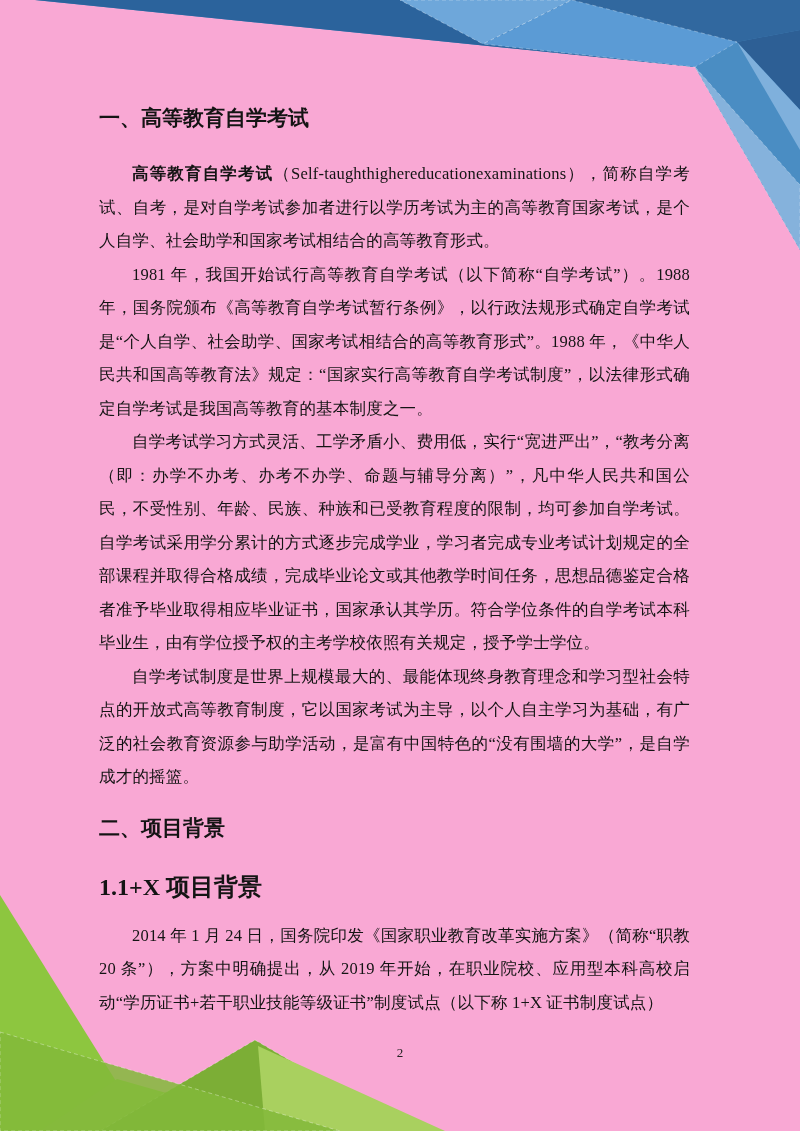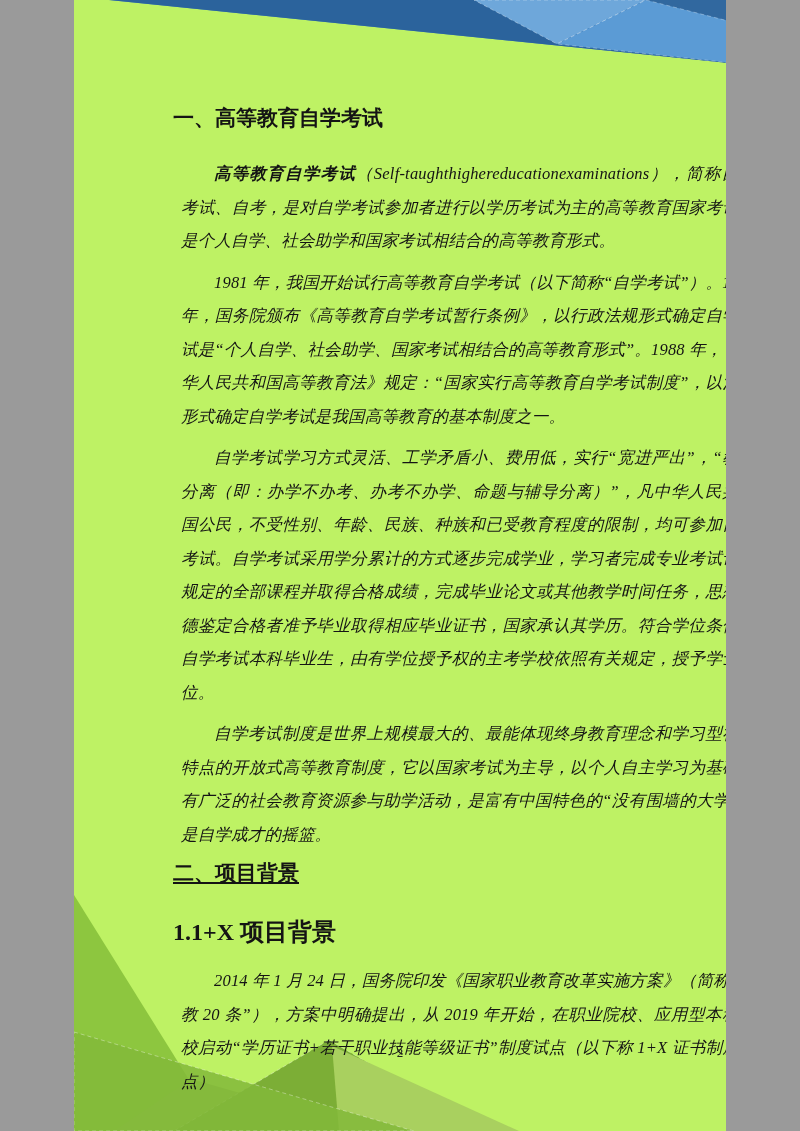--- a/index.html
+++ b/index.html
@@ -1,42 +1,41 @@
 <!DOCTYPE html>
 <html><head>
 <meta charset="utf-8">
 <style>
   html,body{margin:0;padding:0;background:#9a9a9a;}
   .page{
     position:relative;
-    width:652px;height:1131px;
-    background:#bef264;
+    width:800px;height:1131px;
+    background:#f9a8d4;
     overflow:hidden;
     margin:0 auto;
     font-family:"Liberation Serif","DejaVu Serif",serif;
     color:#141414;
   }
   .deco{position:absolute;pointer-events:none;}
   .deco-top{top:0;left:0;}
   .deco-bottom{bottom:0;left:0;}
   .doc{
     position:absolute;
     left:99px;top:104px;width:591px;
   }
   .h1,.h2{
     font-size:21px;line-height:28px;font-weight:bold;
   }
   .h1{margin:0 0 25px 0;}
-  .h2{margin:8px 0 0 0;text-decoration:underline;}
+  .h2{margin:20px 0 0 0;}
   .h3{font-size:24px;line-height:26px;font-weight:bold;margin:32px 0 0 0;}
   .para{
     font-size:16.5px;line-height:33.5px;
-    text-align:justify;text-indent:33px;margin:8px;
+    text-align:justify;text-indent:33px;margin:0;
     letter-spacing:0.2px;
-    font-style:italic;
   }
   .para-gap{margin-top:19px;}
   .lead-bold{font-weight:bold;}
   .page-number{
     position:absolute;top:1045px;left:0;right:0;
     text-align:center;font-size:13px;color:#222;
   }
 </style>
 </head>
 <body>

